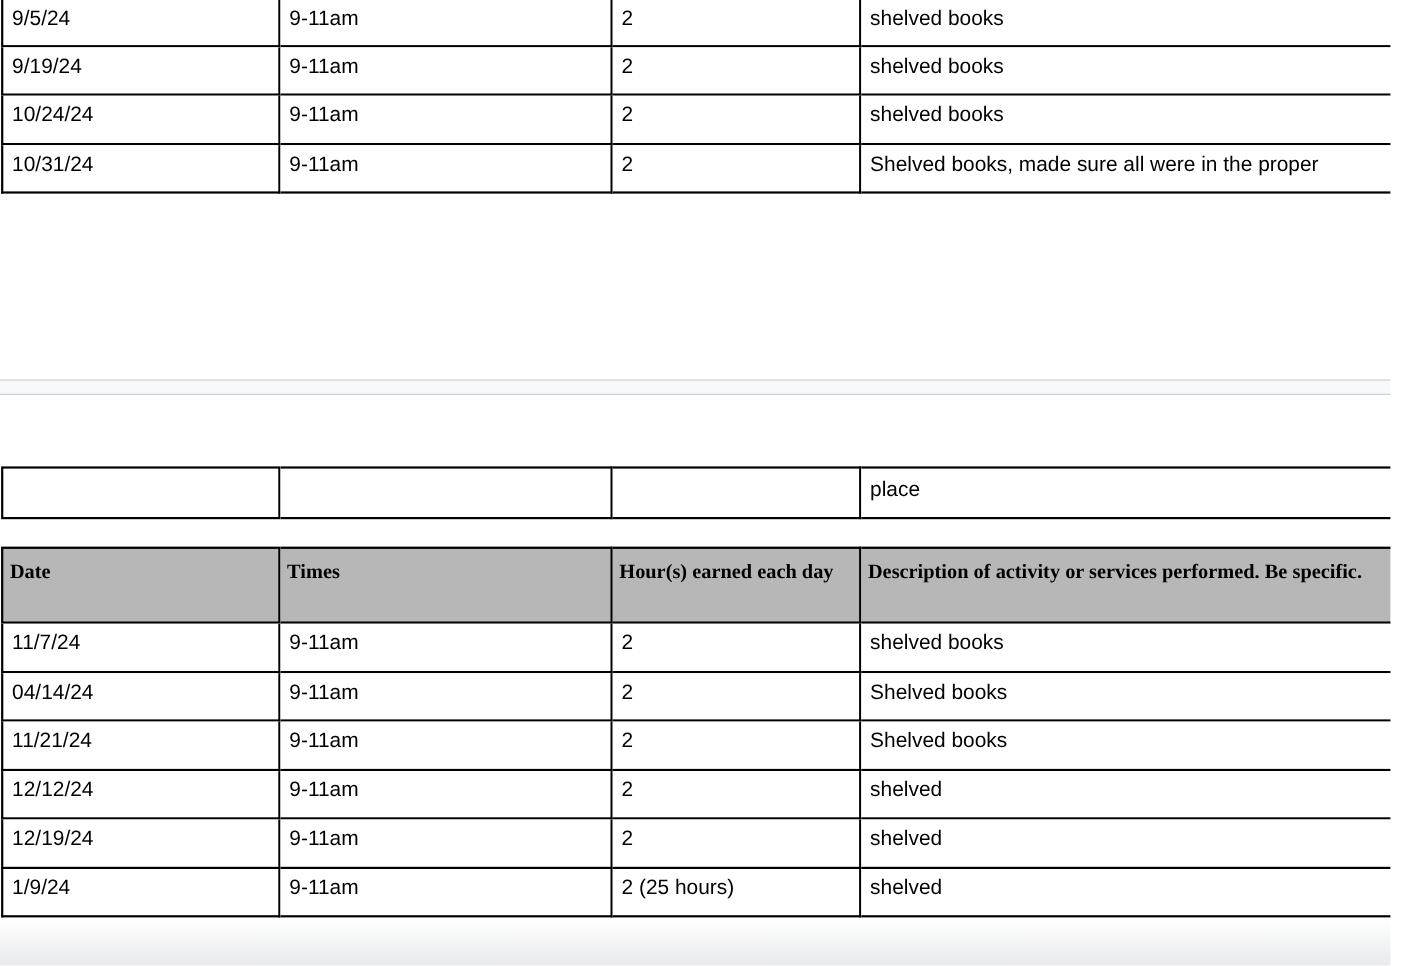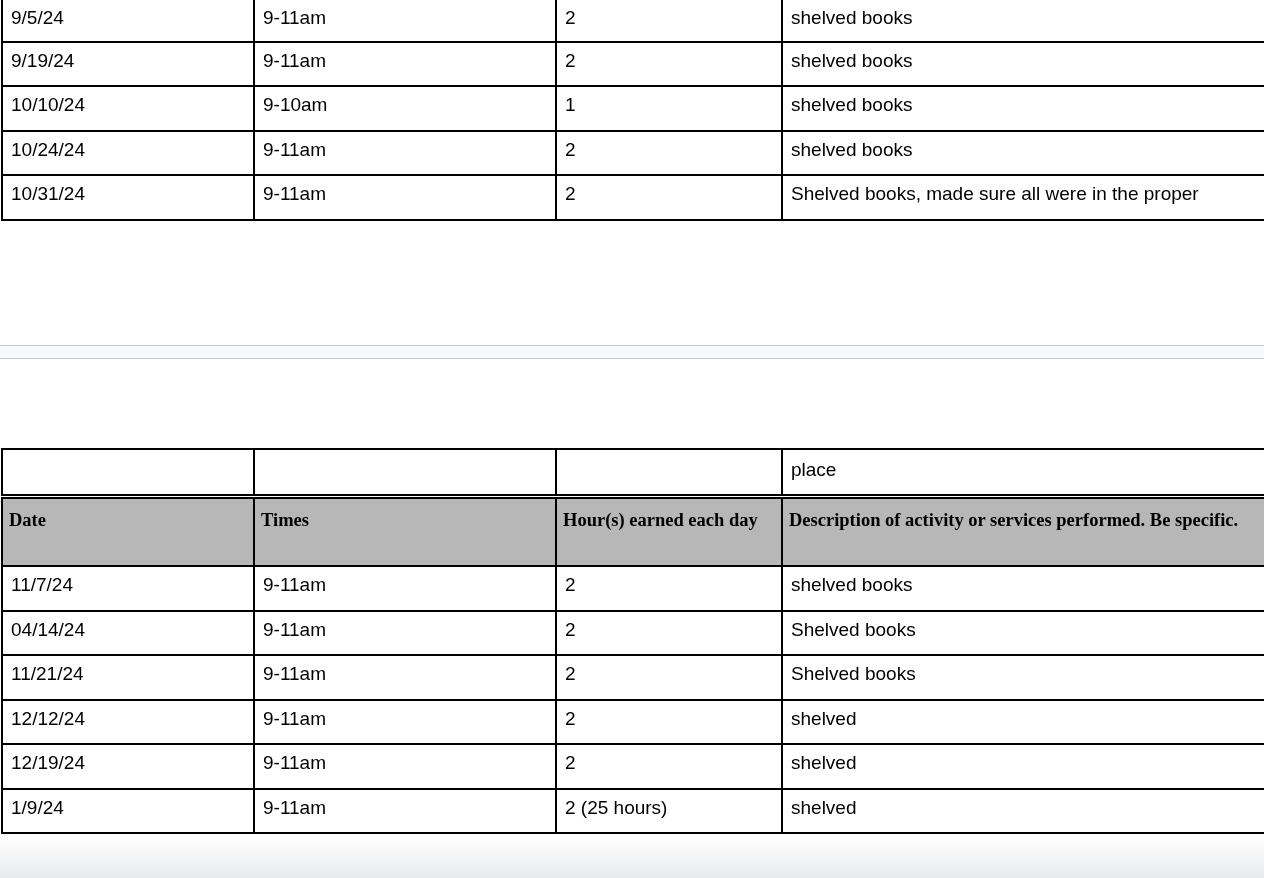--- a/index.html
+++ b/index.html
@@ -49,21 +49,21 @@
     padding:8px 6px 0 6px;
     background:var(--header-bg);
     font-family:"Liberation Serif","DejaVu Serif",serif;
     font-weight:bold;
     font-size:18.5px;
     line-height:26px;
     text-align:left;
     white-space:normal;
   }
   #table-page1{top:-2px;}
-  #table-continuation{top:448px;border-radius:17px;}
+  #table-continuation{top:424px;border-radius:17px;}
   #table-continuation td{height:48px;padding-top:9px;}
   #table-main{top:497px;}
   .page-gap{
     position:absolute;
     left:0; top:345px;
     width:1280px; height:14px;
     box-sizing:border-box;
     background:var(--gap-fill);
     border-top:1px solid var(--gap-border);
     border-bottom:1px solid var(--gap-border);
@@ -92,26 +92,20 @@
       <tr class="top-bordered">
         <td>9/5/24</td>
         <td>9-11am</td>
         <td>2</td>
         <td>shelved books</td>
       </tr>
       <tr>
         <td>9/19/24</td>
         <td>9-11am</td>
         <td>2</td>
-        <td>shelved books</td>
-      </tr>
-      <tr>
-        <td>10/10/24</td>
-        <td>9-10am</td>
-        <td>1</td>
         <td>shelved books</td>
       </tr>
       <tr>
         <td>10/24/24</td>
         <td>9-11am</td>
         <td>2</td>
         <td>shelved books</td>
       </tr>
       <tr>
         <td>10/31/24</td>

